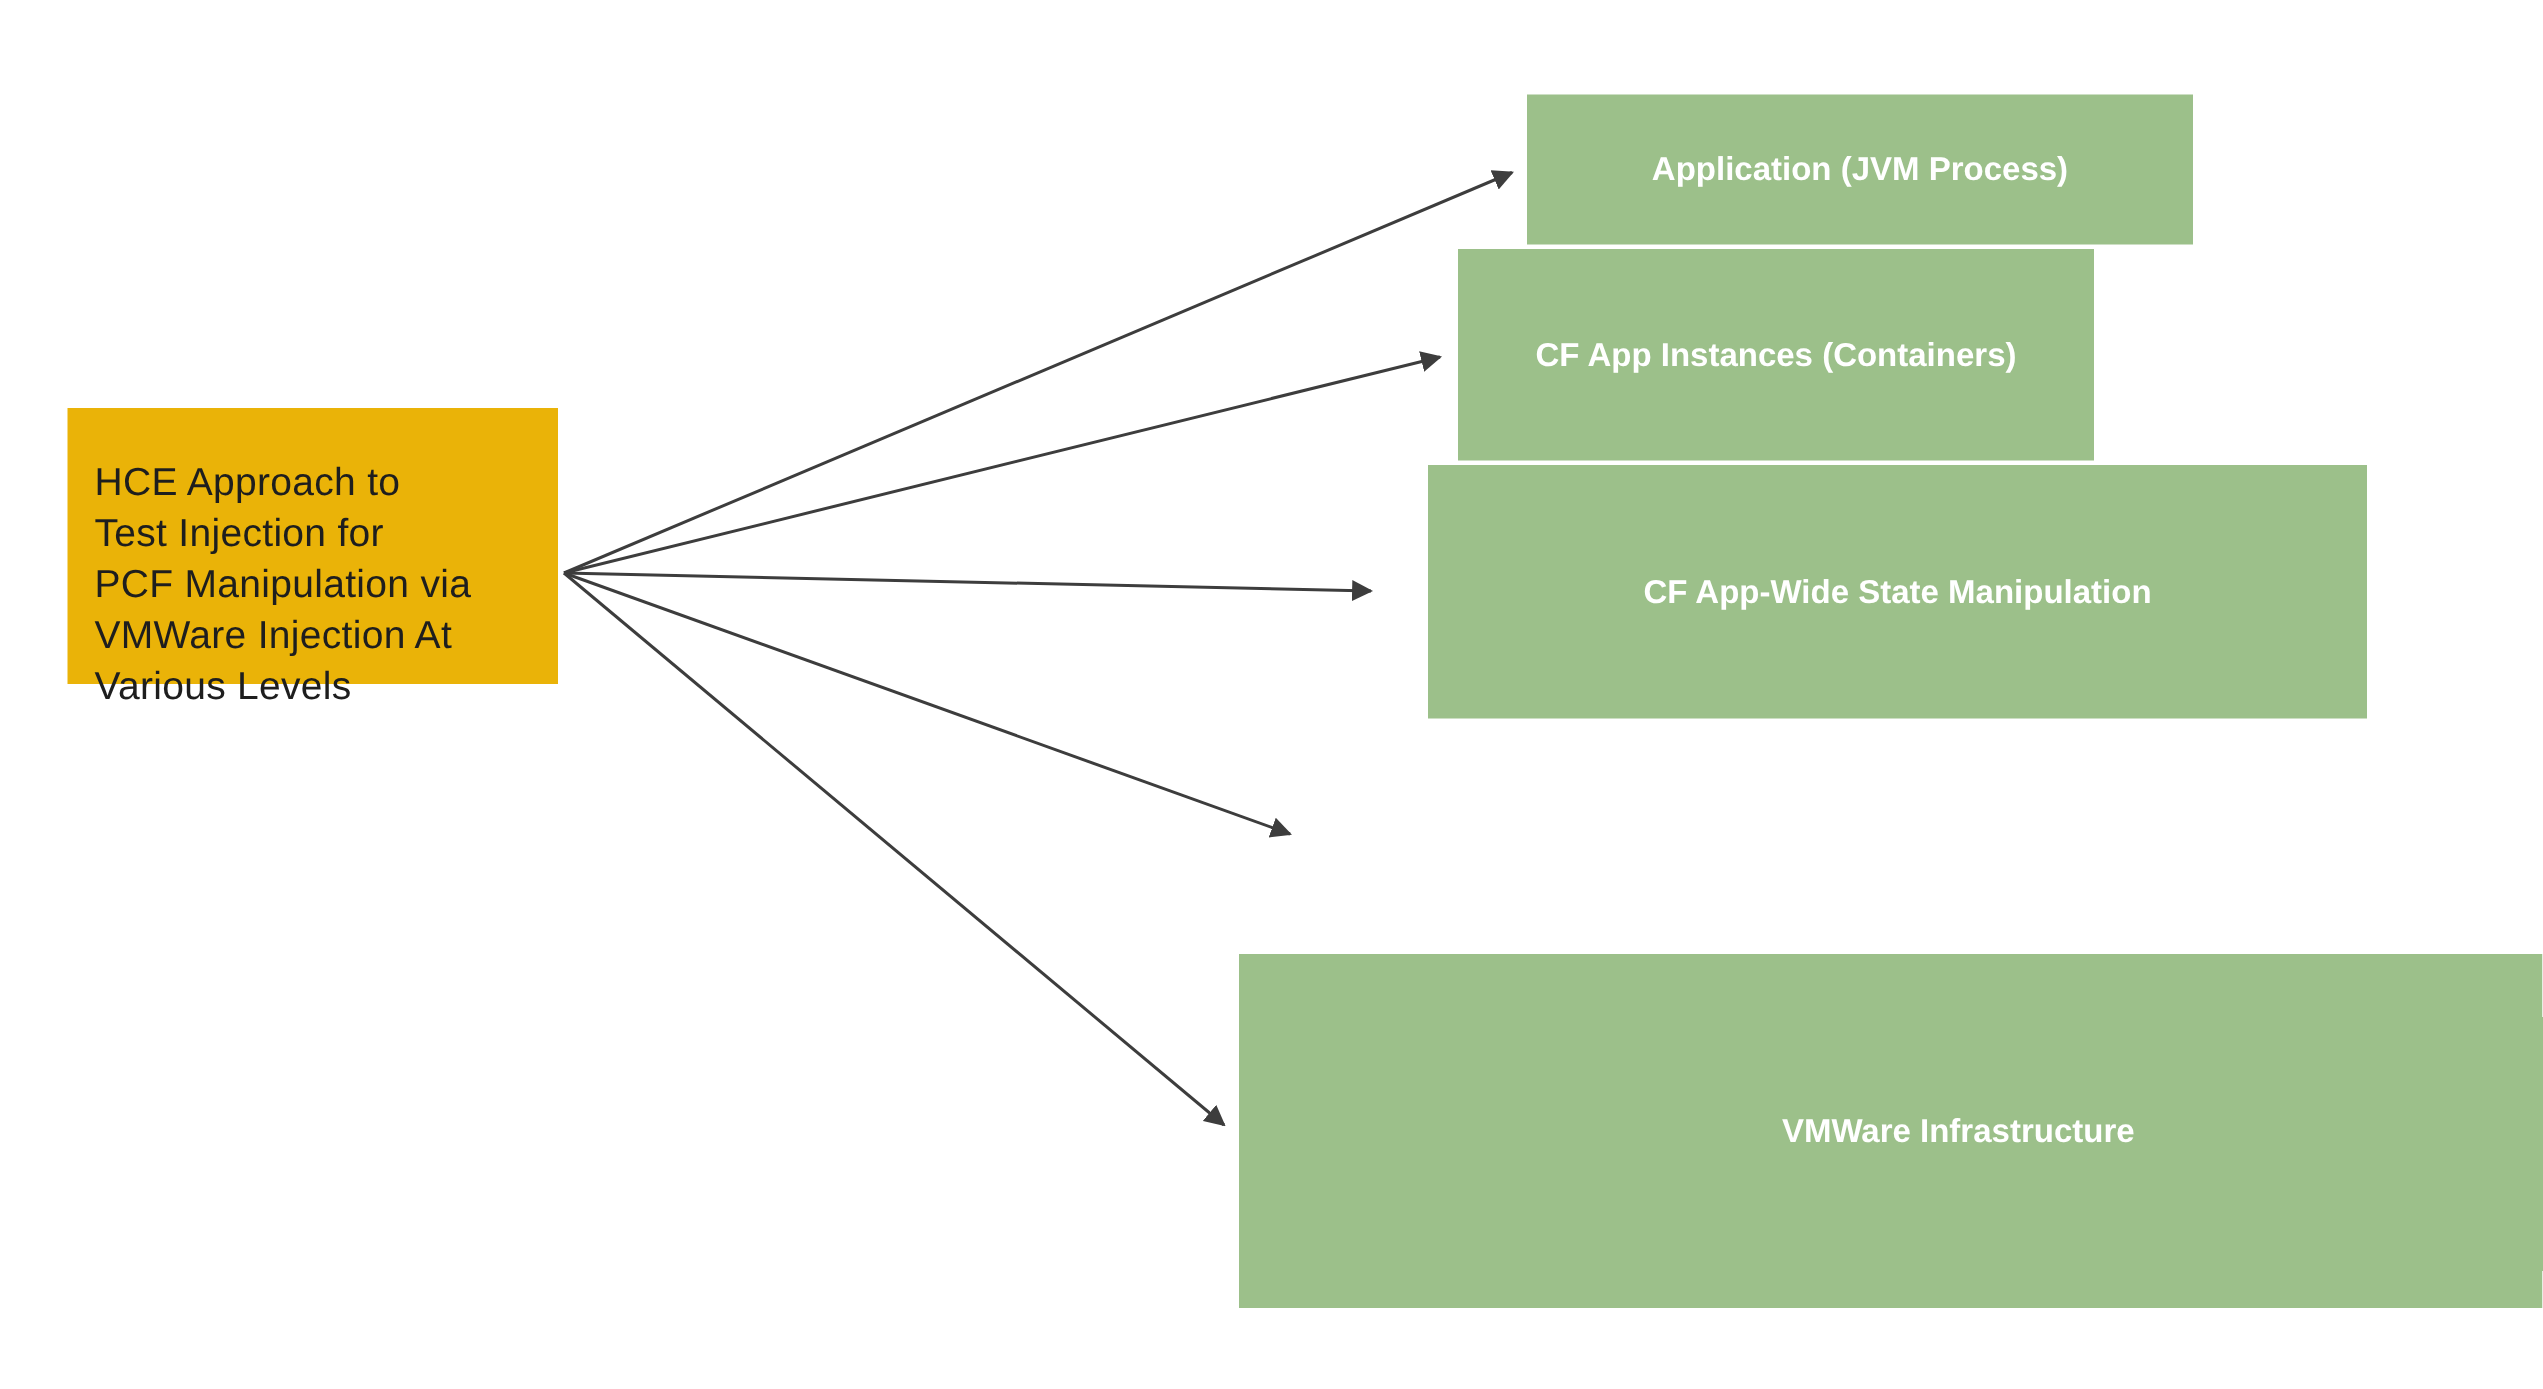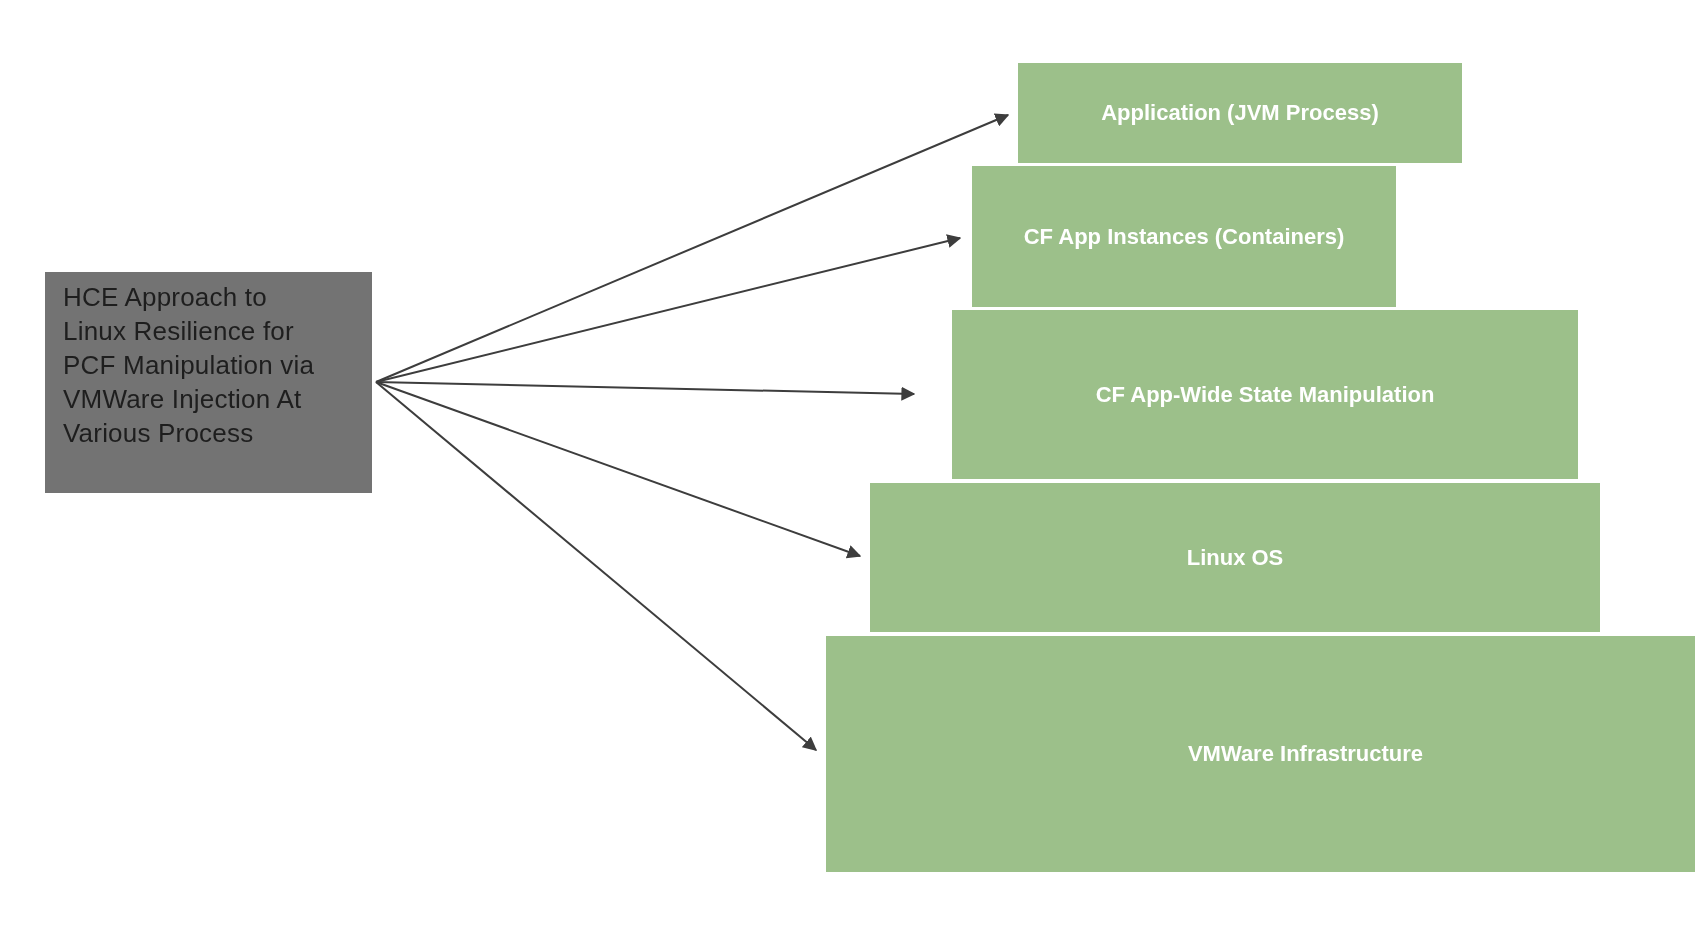--- a/index.html
+++ b/index.html
@@ -26,24 +26,24 @@
     stroke: #3D3D3D;
     stroke-width: 2;
   }
   #arrow-layer .arrowhead-shape {
     fill: #3D3D3D;
   }
   
   .source-box {
     position: absolute;
     left: 45px; top: 272px;
-    width: 327px; height: 221px;
-    background: #737373;
+    width: 327px; height: 184px;
+    background: #eab308;
     box-sizing: border-box;
-    padding: 8px 18px;
+    padding: 32px 18px;
     color: #1E1E1E;
     font-size: 26px;
     line-height: 34px;
     letter-spacing: 0.2px;
   }
   
   .level {
     position: absolute;
     background: #9CC08A;
     color: #FFFFFF;
@@ -74,35 +74,32 @@
     </defs>
     <line x1="376" y1="382" x2="1008" y2="115" marker-end="url(#ah)"></line>
     <line x1="376" y1="382" x2="960" y2="238" marker-end="url(#ah)"></line>
     <line x1="376" y1="382" x2="914" y2="394" marker-end="url(#ah)"></line>
     <line x1="376" y1="382" x2="860" y2="556" marker-end="url(#ah)"></line>
     <line x1="376" y1="382" x2="816" y2="750" marker-end="url(#ah)"></line>
   </svg>
 
   <div class="source-box">
     <div>HCE Approach to</div>
-    <div>Linux Resilience for</div>
+    <div>Test Injection for</div>
     <div>PCF Manipulation via</div>
     <div>VMWare Injection At</div>
-    <div>Various Process</div>
+    <div>Various Levels</div>
   </div>
 
   <div class="level level-1">
     <span>Application (JVM Process)</span>
   </div>
   <div class="level level-2">
     <span>CF App Instances (Containers)</span>
   </div>
   <div class="level level-3">
     <span>CF App-Wide State Manipulation</span>
   </div>
-  <div class="level level-4">
-    <span>Linux OS</span>
-  </div>
   <div class="level level-5">
     <span>VMWare Infrastructure</span>
   </div>
 
 </div>
 
 </body></html>

